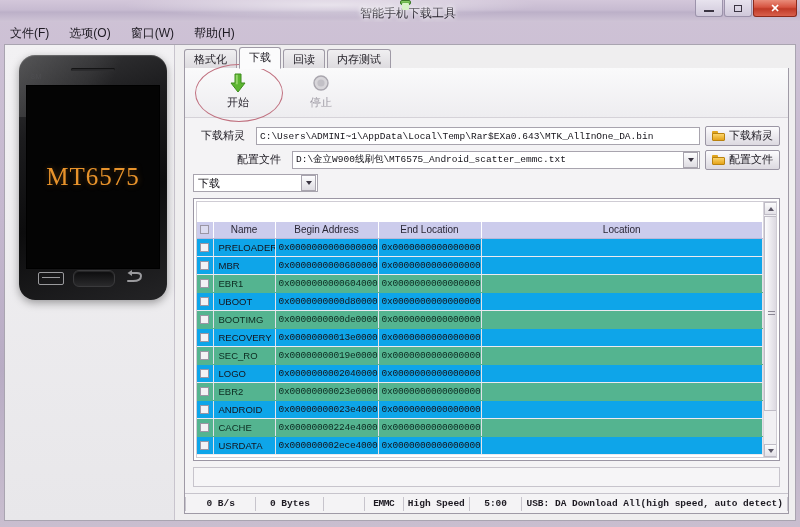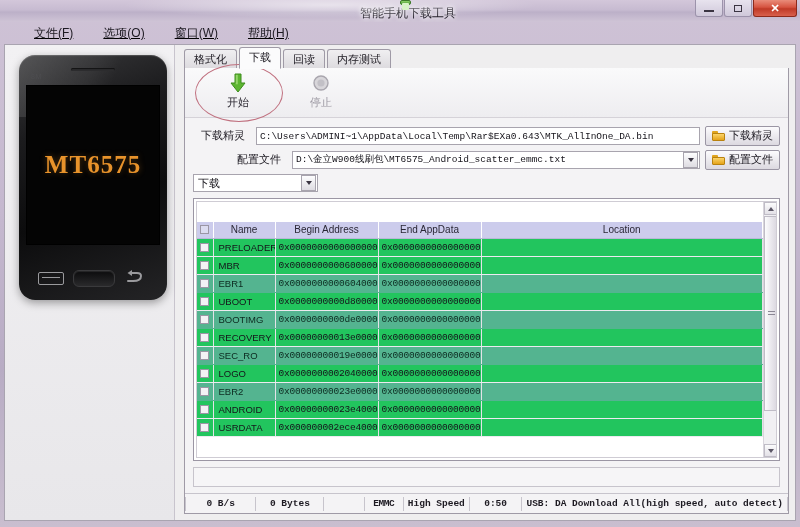--- a/index.html
+++ b/index.html
@@ -70,23 +70,22 @@
     color: #fff;
     font-size: 11px; font-weight: bold;
   }
   .wbtn .bar { display:block; width:10px; height:2px; background:#3a3442; margin-top:6px;}
   .wbtn .sq { display:block; width:8px; height:7px; border:1.5px solid #3a3442; }
 
   
   #menubar {
     height: 22px;
     display: flex; align-items: center;
-    padding-left: 24px; gap: 10px;
+    padding-left: 0; gap: 0px;
     background: transparent;
-    text-decoration: underline;
   }
   .menu-item {
     font-size: 12px; color: #1d1a22; padding: 2px 10px;
     white-space: nowrap;
   }
 
   
   #client {
     position: absolute;
     left: 4px; right: 4px; top: 44px; bottom: 6px;
@@ -117,24 +116,24 @@
     position:absolute; left:50%; transform:translateX(-50%); top:13px;
     width:44px; height:3px; border-radius:2px;
     background: #2c2c2e;
     box-shadow: inset 0 1px 1px rgba(0,0,0,.6);
   }
   #phone .brand {
     position:absolute; left:12px; top:18px;
     font-size:7px; color:#4d4d50; letter-spacing:.5px;
   }
   #screen {
-    position:absolute; left:7px; top:30px; right:7px; height:160px;
+    position:absolute; left:7px; top:30px; right:7px; height:184px;
     background:#040404;
     border:1px solid #000;
-    display:flex; align-items:center; justify-content:center;font-weight:bold;
+    display:flex; align-items:center; justify-content:center;
   }
   #screen-text {
     font-family:"Liberation Serif", serif;
     font-size:25px; color:#e8932b; letter-spacing:1px;
     text-shadow: 0 0 6px rgba(232,147,43,.35);
   }
   .navrow {
     position:absolute; left:0; right:0; bottom:6px; height:32px;
     display:flex; align-items:center; justify-content:space-around;
     padding: 0 14px;
@@ -314,21 +313,21 @@
     height:18px;
     padding:0 3px;
     border-right:1px solid #e4e2e8;
     border-bottom:1px solid #eceaf0;
     font-size:9.5px;
     color:#15131a;
     white-space:nowrap;
     overflow:hidden;
   }
   tbody tr.green td { background:#54b490; color:#0c2a20; border-bottom-color:#54b490;}
-  tbody tr.white td { background:#22c55e; }
+  tbody tr.white td { background:#0ea5e9; }
   .col-chk   { width: 16px; }
   .col-name  { width: 62px; }
   .col-begin { width: 103px; }
   .col-end   { width: 103px; }
   td.c-name { text-align:left; padding-left:5px; }
   td.c-addr { font-family:"Liberation Mono", monospace; letter-spacing:-0.2px; }
   .cell-chk { display:flex; align-items:center; justify-content:center; }
   .chk {
     width:9px;height:9px;
     background:#f3f2f5;
@@ -515,21 +514,21 @@
               </colgroup>
               <thead>
                 <tr>
                   <th>
                       <div class="cell-chk">
                         <span class="chk"></span>
                       </div>
                     </th>
                   <th>Name</th>
                   <th>Begin Address</th>
-                  <th>End AppData</th>
+                  <th>End Location</th>
                   <th>Location</th>
                 </tr>
               </thead>
               <tbody id="tbody">
                   <tr class="white">
                     <td>
                       <div class="cell-chk">
                         <span class="chk"></span>
                       </div>
                     </td>
@@ -627,20 +626,31 @@
                     <td class=""></td>
                   </tr>
                   <tr class="white">
                     <td>
                       <div class="cell-chk">
                         <span class="chk"></span>
                       </div>
                     </td>
                     <td class="c-name">ANDROID</td>
                     <td class="c-addr">0x00000000023e4000</td>
+                    <td class="c-addr">0x0000000000000000</td>
+                    <td class=""></td>
+                  </tr>
+                  <tr class="green">
+                    <td>
+                      <div class="cell-chk">
+                        <span class="chk"></span>
+                      </div>
+                    </td>
+                    <td class="c-name">CACHE</td>
+                    <td class="c-addr">0x00000000224e4000</td>
                     <td class="c-addr">0x0000000000000000</td>
                     <td class=""></td>
                   </tr>
                   <tr class="white">
                     <td>
                       <div class="cell-chk">
                         <span class="chk"></span>
                       </div>
                     </td>
                     <td class="c-name">USRDATA</td>
@@ -666,20 +676,20 @@
         </div>
 
         <div id="infobar"></div>
 
         <div id="statusbar">
           <div class="sp" style="width:110px">0 B/s</div>
           <div class="sp" style="width:105px">0 Bytes</div>
           <div class="sp" style="width:60px"></div>
           <div class="sp bold" style="width:58px">EMMC</div>
           <div class="sp" style="width:88px">High Speed</div>
-          <div class="sp" style="width:80px">0:50</div>
+          <div class="sp" style="width:80px">5:00</div>
           <div class="sp" style="flex:1 1 auto">USB: DA Download All(high speed, auto detect)</div>
         </div>
 
       </div>
     </div>
   </div>
 </div>
 
 </body></html>

